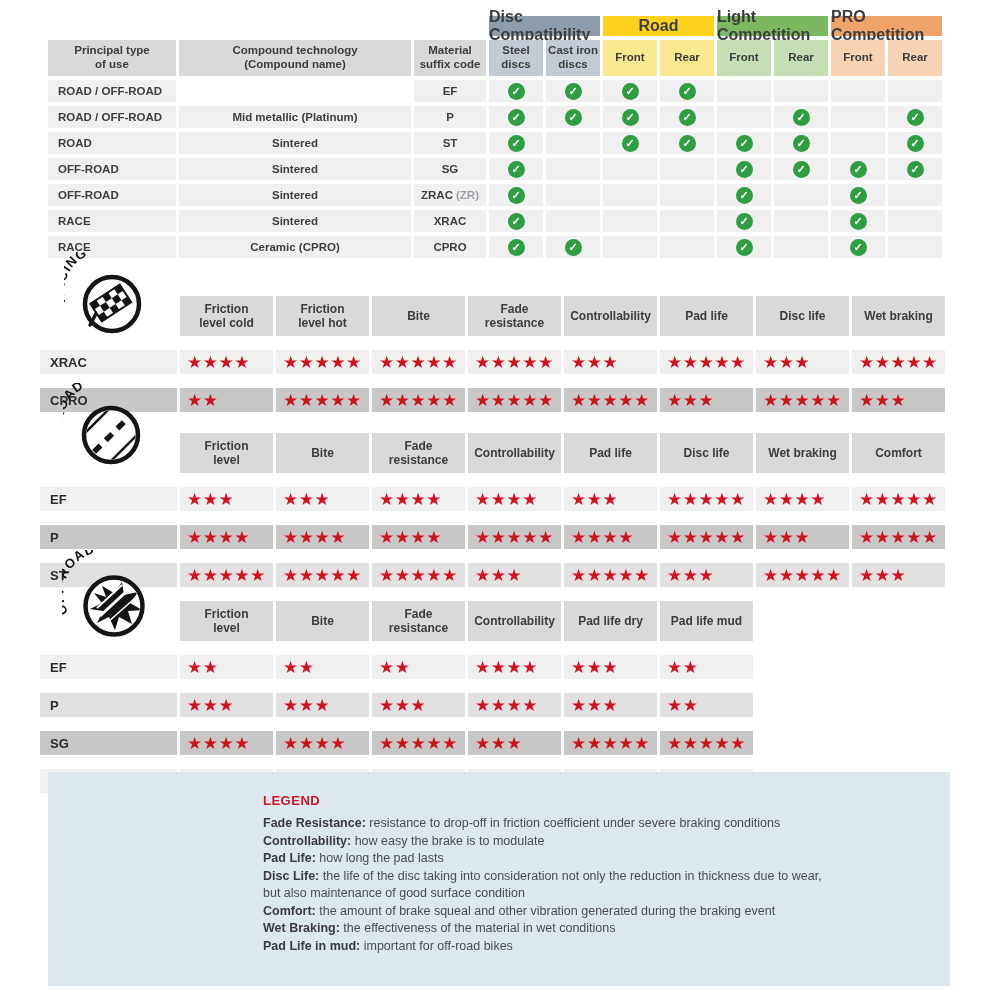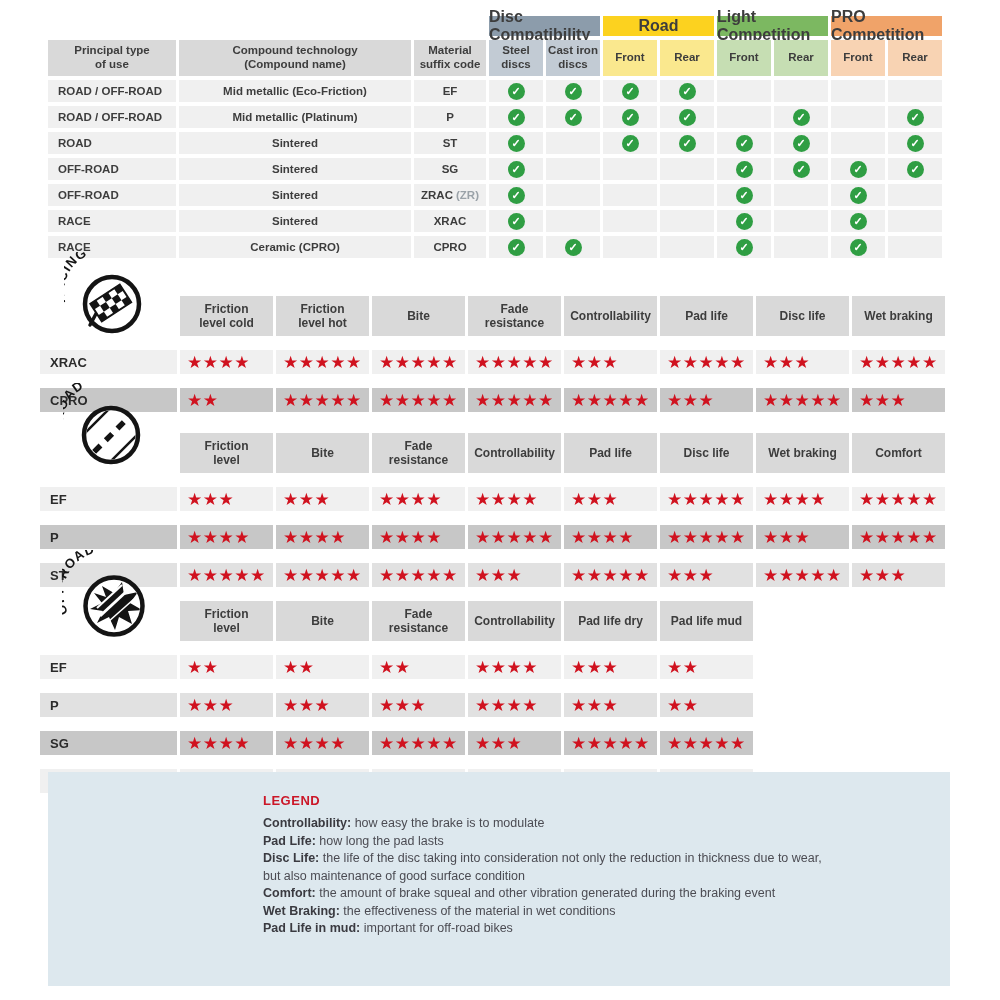--- a/index.html
+++ b/index.html
@@ -100,21 +100,20 @@
 discs</div>
       <div class="col-head tint-slate-light" style="grid-area: 2 / 5;">Cast iron
 discs</div>
       <div class="col-head tint-yellow-light" style="grid-area: 2 / 6;">Front</div>
       <div class="col-head tint-yellow-light" style="grid-area: 2 / 7;">Rear</div>
       <div class="col-head tint-green-light" style="grid-area: 2 / 8;">Front</div>
       <div class="col-head tint-green-light" style="grid-area: 2 / 9;">Rear</div>
       <div class="col-head tint-orange-light" style="grid-area: 2 / 10;">Front</div>
       <div class="col-head tint-orange-light" style="grid-area: 2 / 11;">Rear</div>
       <div class="cell use-cell" style="grid-area: 3 / 1;">ROAD / OFF-ROAD</div>
-      <div class="cell center" style="grid-area: 3 / 2;">Mid metallic (Eco-Friction)</div>
       <div class="cell center" style="grid-area: 3 / 3;">
         <span>EF</span>
       </div>
       <div class="cell center" style="grid-area: 3 / 4;">
         <span class="check">✓</span>
       </div>
       <div class="cell center" style="grid-area: 3 / 5;">
         <span class="check">✓</span>
       </div>
       <div class="cell center" style="grid-area: 3 / 6;">
@@ -559,20 +558,21 @@
       </div>
       <div class="stars-cell shade-light" style="grid-area: 5 / 7;">
         <span class="stars">★★★★★</span>
       </div>
     </div>
 
   <div id="legend">
     <div id="legend-inner">
       <div id="legend-title">LEGEND</div>
       <div id="legend-lines">
+          <div class="legend-line"><span class="legend-term">Fade Resistance</span><span class="legend-desc">resistance to drop-off in friction coefficient under severe braking conditions</span></div>
           <div class="legend-line"><span class="legend-term">Controllability</span><span class="legend-desc">how easy the brake is to modulate</span></div>
           <div class="legend-line"><span class="legend-term">Pad Life</span><span class="legend-desc">how long the pad lasts</span></div>
           <div class="legend-line"><span class="legend-term">Disc Life</span><span class="legend-desc">the life of the disc taking into consideration not only the reduction in thickness due to wear,</span></div>
           <div class="legend-line"><span class="legend-desc">but also maintenance of good surface condition</span></div>
           <div class="legend-line"><span class="legend-term">Comfort</span><span class="legend-desc">the amount of brake squeal and other vibration generated during the braking event</span></div>
           <div class="legend-line"><span class="legend-term">Wet Braking</span><span class="legend-desc">the effectiveness of the material in wet conditions</span></div>
           <div class="legend-line"><span class="legend-term">Pad Life in mud</span><span class="legend-desc">important for off-road bikes</span></div>
         </div>
     </div>
   </div>

